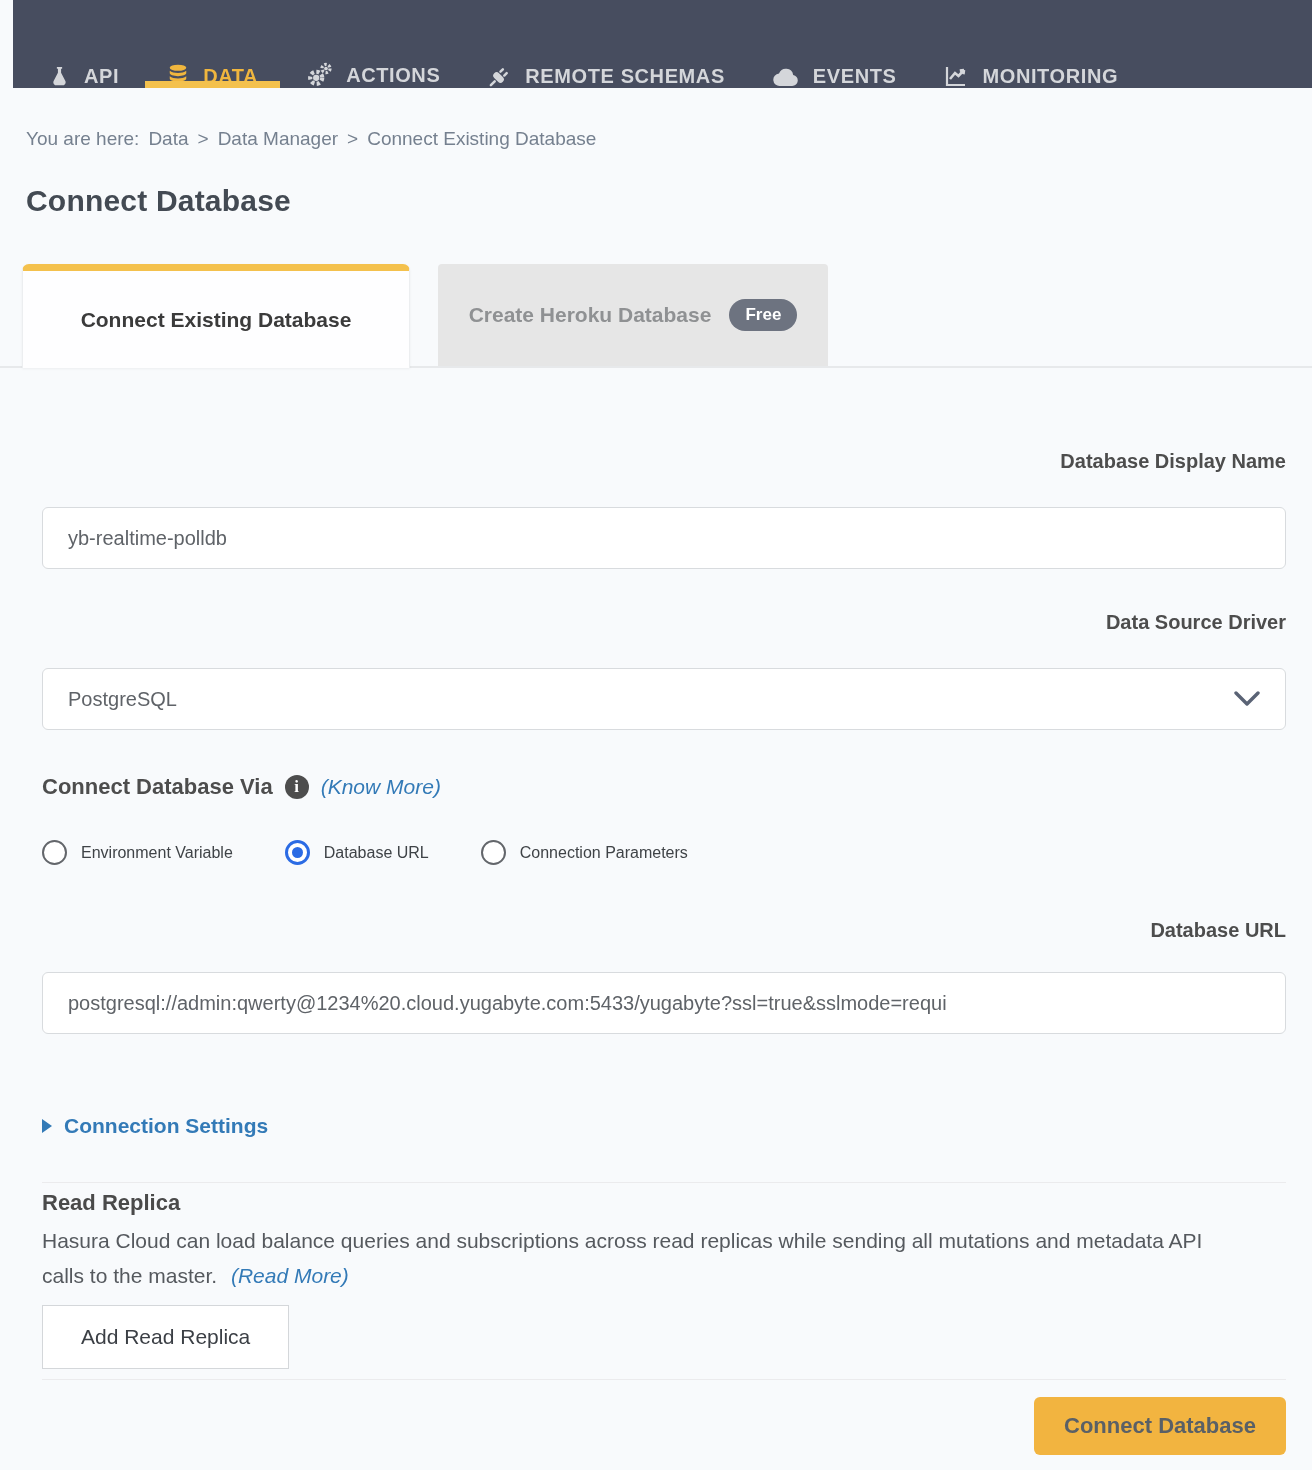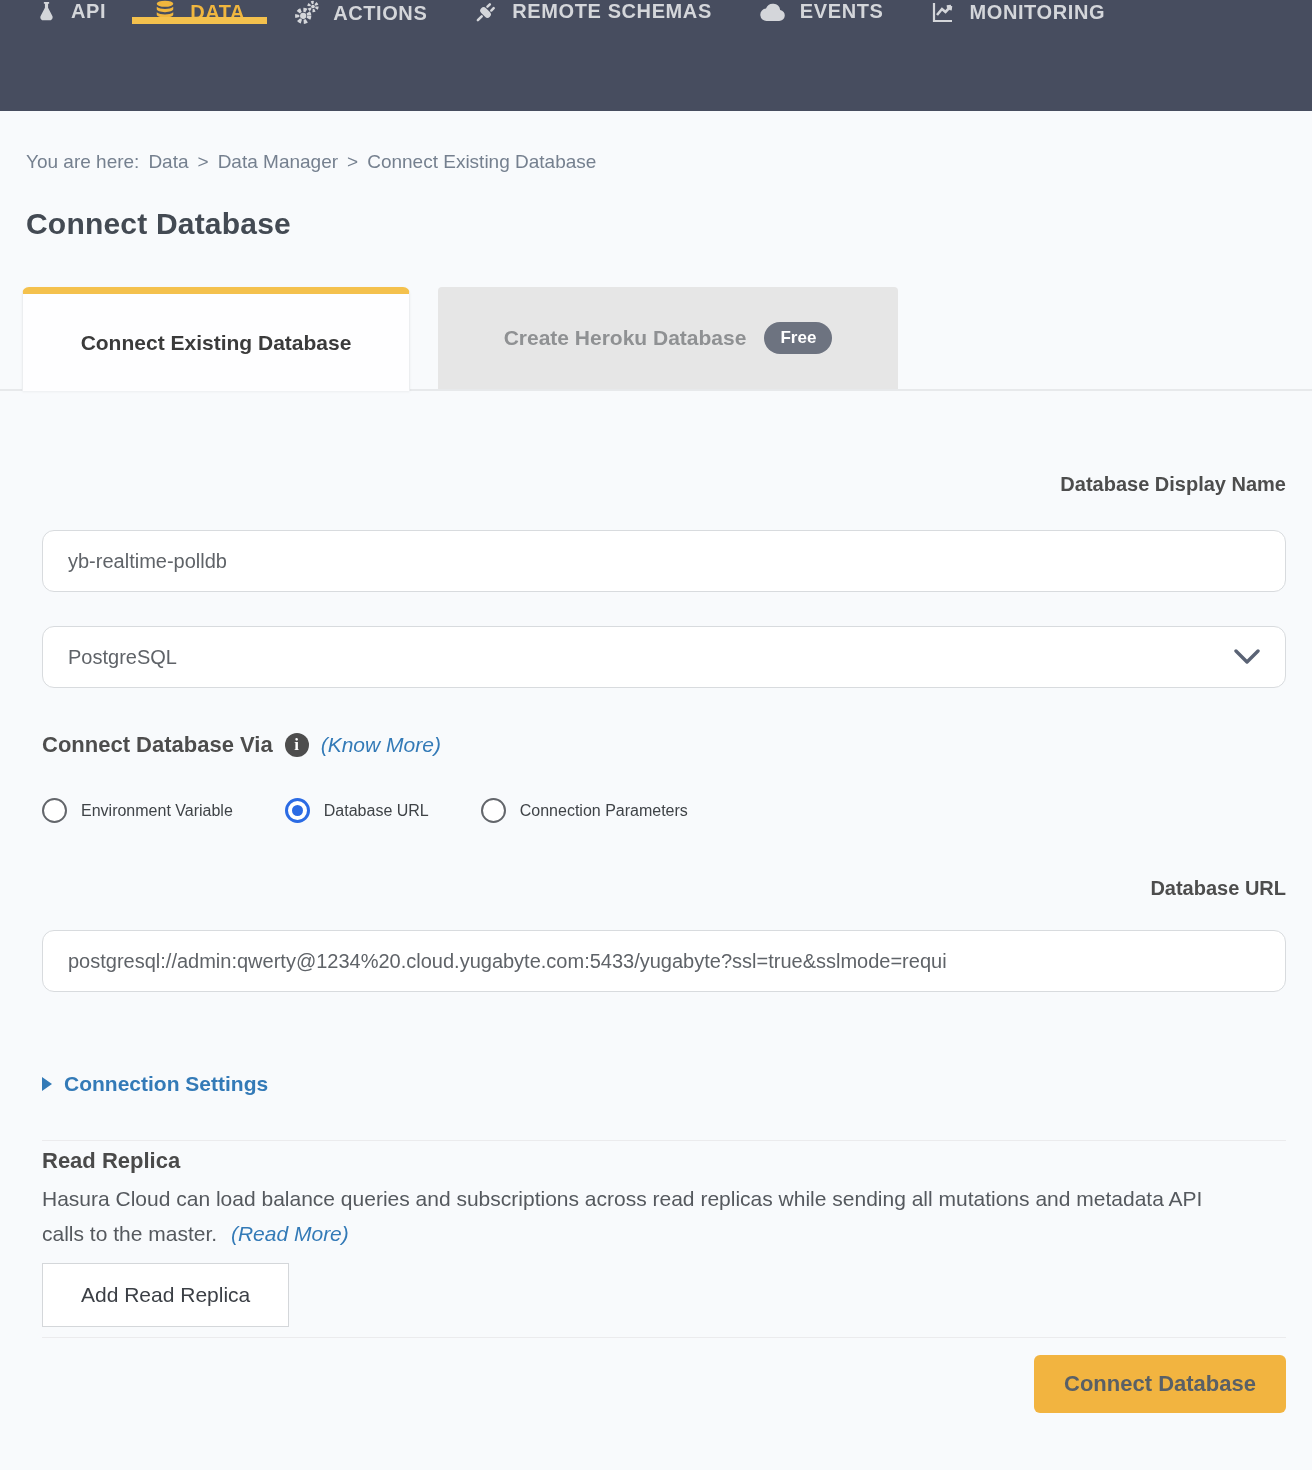--- a/index.html
+++ b/index.html
@@ -6,25 +6,26 @@
   html,body { width: 1312px; height: 1470px; }
   body {
     font-family: "Liberation Sans", sans-serif;
     background: #f8fafc;
     color: #4d4d4d;
     overflow: hidden;
   }
 
   
   .topnav {
-    height: 111px;
+    height: 88px;
     background: #474d5f;
     display: flex;
-    align-items: flex-start;
+    align-items: flex-end;
     padding-left: 12px;
+    margin-left: 13px;
   }
   .nav-item {
     display: flex;
     align-items: center;
     gap: 14px;
     padding: 0 24px;
     position: relative;
     color: #d4d6da;
     font-weight: bold;
     font-size: 20px;
@@ -84,21 +85,21 @@
     background: #fefeff;
     color: #3b3b3b;
     border: 1px solid #eceef0;
     border-bottom: none;
     border-top: 7px solid #f4c14d;
     border-radius: 7px 7px 0 0;
     margin-bottom: -2px;
     box-shadow: 0 1px 3px rgba(0,0,0,0.05);
   }
   .tab.inactive {
-    width: 460px;
+    width: 390px;
     margin-left: 28px;
     background: #e6e6e6;
     color: #8f9193;
     border-radius: 4px 4px 0 0;
   }
   .badge-free {
     background: #6d7380;
     color: #ffffff;
     font-size: 17px;
     font-weight: bold;
@@ -114,21 +115,21 @@
     color: #4d4d4d;
     text-align: right;
   }
   .mt-label1 { margin-top: 82px; }
   .text-input, .select-box {
     margin-top: 34px;
     width: 100%;
     height: 62px;
     background: #ffffff;
     border: 1px solid #d8dbde;
-    border-radius: 12px;
+    border-radius: 6px;
     font-family: "Liberation Sans", sans-serif;
     font-size: 20px;
     color: #5f6368;
     padding: 0 25px;
     outline: none;
     white-space: nowrap;
     overflow: hidden;
     text-overflow: clip;
   }
   .select-wrap { position: relative; margin-top: 34px; }
@@ -353,20 +354,21 @@
     <span>Create Heroku Database</span>
     <span class="badge-free">Free</span>
   </div>
 </div>
 
 <div class="form">
 
   <div class="field-label mt-label1">Database Display Name</div>
   <input class="text-input" type="text" value="yb-realtime-polldb" style="">
 
+  <div class="field-label" style="margin-top:42px;">Data Source Driver</div>
   <div class="select-wrap">
     <div class="select-box">
       <span>PostgreSQL</span>
     </div>
     <span class="chevron">
       <svg width="26" height="16" viewBox="0 0 26 16" fill="none" stroke="#5a6375" stroke-width="3.4" stroke-linecap="round" stroke-linejoin="round">
           <path d="M2 2l11 11L24 2"></path>
         </svg>
     </span>
   </div>

